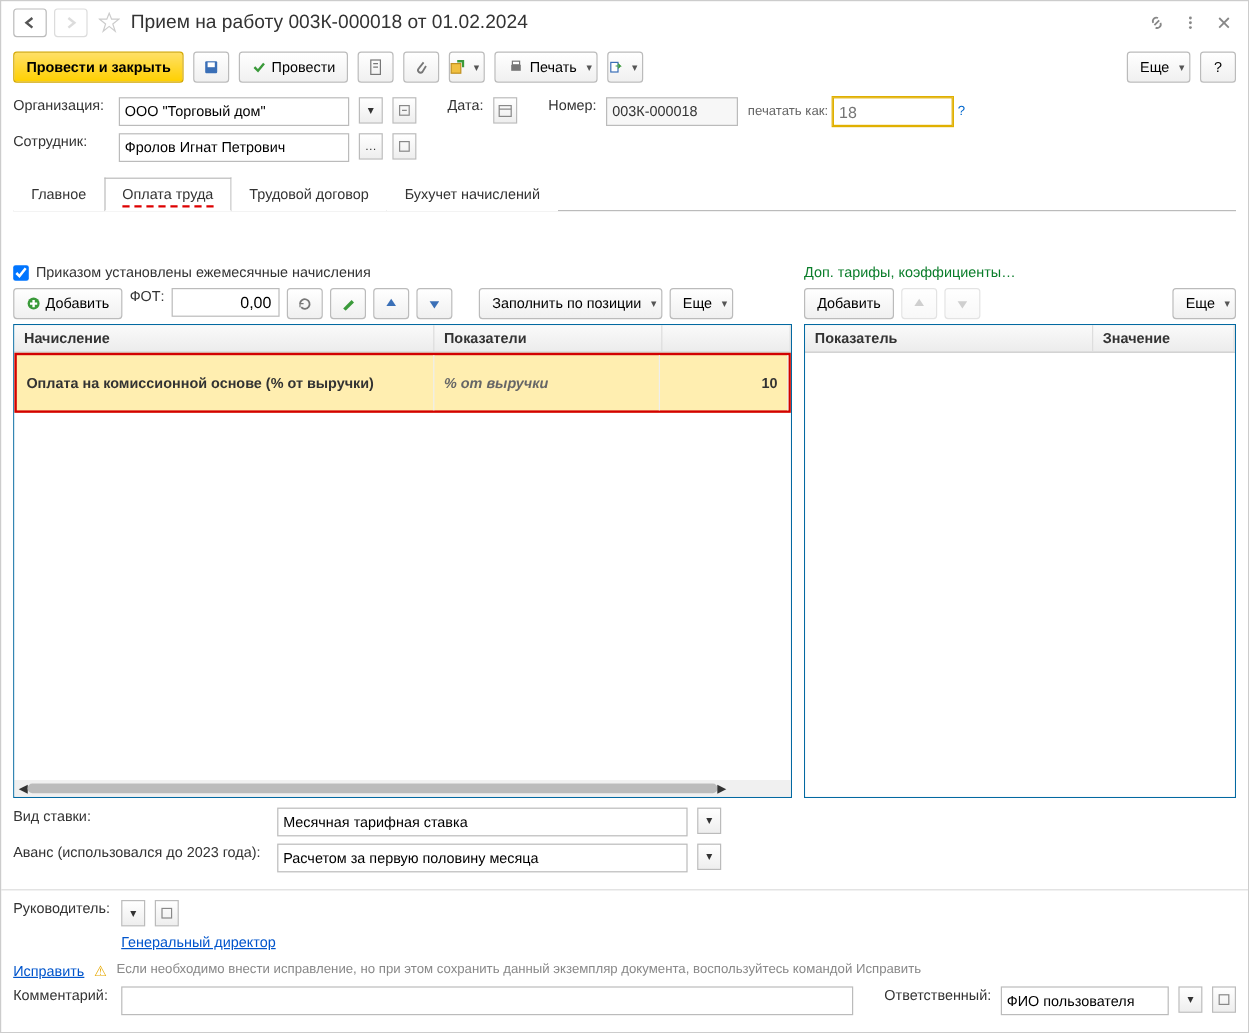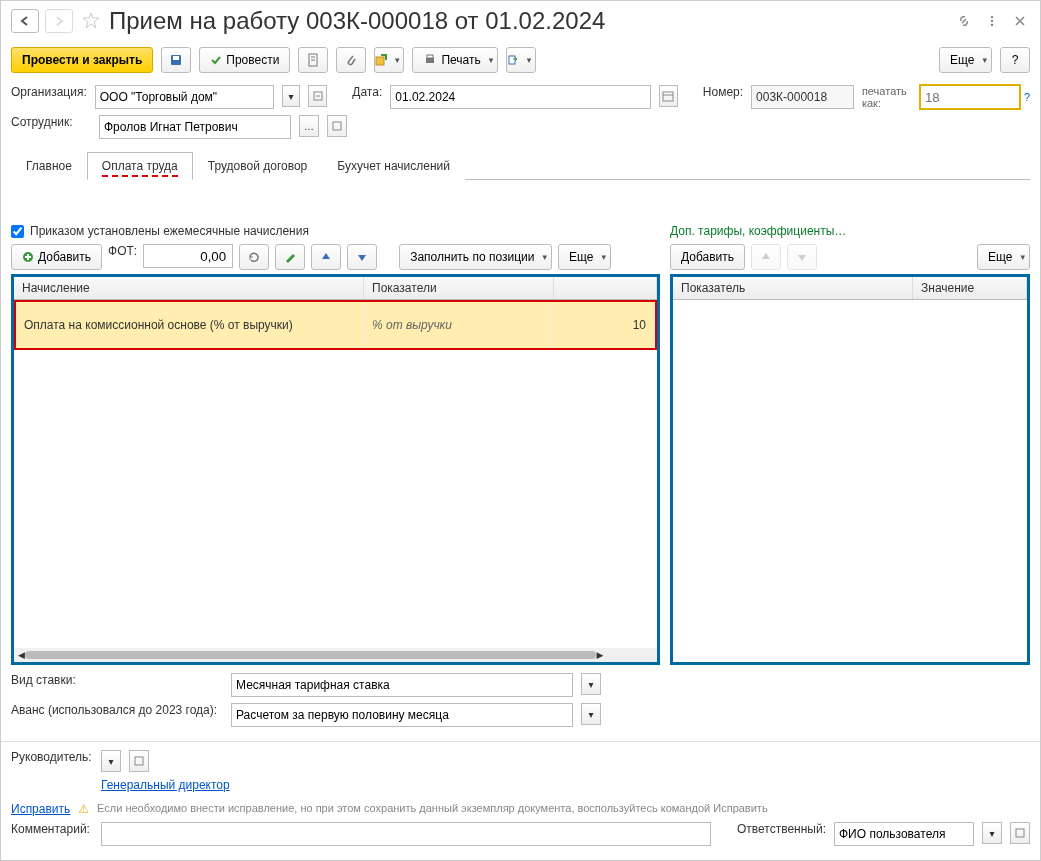--- a/index.html
+++ b/index.html
@@ -2,21 +2,21 @@
 <html><head>
 <meta charset="utf-8">
 <style>
 * { box-sizing: border-box; margin: 0; padding: 0; font-family: Arial, sans-serif; }
 body { background: #fff; font-size: 12px; color: #333; }
 .window { width: 1041px; height: 861px; border: 1px solid #ccc; display: flex; flex-direction: column; }
 .titlebar { display: flex; align-items: center; padding: 6px 10px; gap: 6px; }
 .nav-btn { width: 28px; height: 24px; border: 1px solid #bbb; background: #fff; border-radius: 3px; display: flex; align-items: center; justify-content: center; cursor: pointer; }
 .nav-btn.disabled { opacity: 0.5; }
 .star-icon { width: 24px; height: 24px; display: flex; align-items: center; justify-content: center; color: #ccc; }
-.title { font-size: 24px; font-weight: normal; flex: 1; }
+.title { font-size: 16px; font-weight: normal; flex: 1; }
 .title-right { display: flex; gap: 8px; align-items: center; }
 .icon-btn-sm { width: 20px; height: 20px; display: flex; align-items: center; justify-content: center; cursor: pointer; color: #888; }
 .toolbar { display: flex; align-items: center; padding: 6px 10px; gap: 8px; }
 .btn { height: 26px; border: 1px solid #bbb; background: linear-gradient(#fff,#f0f0f0); border-radius: 3px; padding: 0 10px; display: flex; align-items: center; gap: 4px; cursor: pointer; font-size: 12px; }
 .btn-primary { background: linear-gradient(#ffe066,#ffd000); border-color: #d4a800; font-weight: bold; }
 .btn-icon { width: 30px; padding: 0; justify-content: center; }
 .btn-dd { padding-right: 4px; }
 .dd-arrow::after { content: "▾"; font-size: 9px; margin-left: 4px; color: #555; }
 .form-area { padding: 6px 10px; }
 .form-row { display: flex; gap: 8px; margin-bottom: 6px; }
@@ -26,21 +26,21 @@
 .field-btn { width: 20px; height: 22px; border: 1px solid #bbb; background: linear-gradient(#fff,#eee); display: flex; align-items: center; justify-content: center; cursor: pointer; font-size: 10px; }
 .tabs { display: flex; border-bottom: 1px solid #bbb; margin: 0 10px; }
 .tab { padding: 6px 14px; border: 1px solid transparent; border-bottom: none; cursor: pointer; position: relative; top: 1px; background: #fff; }
 .tab.active { border-color: #bbb; border-bottom: 1px solid #fff; }
 .tab.active span { border-bottom: 2px dashed #d00; padding-bottom: 2px; }
 .tab-body { padding: 8px 10px; flex: 1; display: flex; flex-direction: column; margin-top: 36px; }
 .chk-row { display: flex; align-items: center; gap: 6px; margin-bottom: 6px; }
 .sub-toolbar { display: flex; align-items: flex-start; gap: 6px; margin-bottom: 4px; }
 .green-link { color: #0a7d2a; cursor: pointer; }
 .tables-row { display: flex; gap: 10px; flex: 1; }
-.grid { border: 3px solid #0369a1; display: flex; flex-direction: column; }
+.grid { border: 1px solid #0369a1; display: flex; flex-direction: column; font-weight: bold; }
 .grid-left { flex: 1; }
 .grid-right { width: 360px; }
 .grid-head { display: flex; background: linear-gradient(#fafafa,#ececec); border-bottom: 1px solid #bbb; }
 .grid-head .cell { padding: 4px 8px; border-right: 1px solid #ddd; font-size: 12px; }
 .grid-body { flex: 1; background: #fff; position: relative; }
 .grid-row { display: flex; }
 .grid-row .cell { padding: 16px 8px; border-right: 1px solid #eee; font-size: 12px; }
 .grid-row.selected { background: #ffeeb0; border: 2px solid #d20000; }
 .grid-scroll { height: 14px; background: #f0f0f0; display: flex; align-items: center; padding: 0 4px; }
 .scroll-thumb { height: 8px; background: #bbb; border-radius: 4px; width: 90%; }
@@ -153,23 +153,20 @@
         </div>
       <div class="field-btn">▾</div>
       <div class="field-btn">
           <svg width="10" height="10">
             <rect x="1" y="1" width="8" height="8" fill="none" stroke="#888"></rect>
             <path d="M3 5 L7 5" stroke="#888"></path>
           </svg>
         </div>
       <div style="width:10px"></div>
       <div class="label">Дата:</div>
-      <div class="field" style="width:280px">
-          <input class="field-input" value="01.02.2024" style="">
-        </div>
       <div class="field-btn">
           <svg width="12" height="12">
             <rect x="1" y="2" width="10" height="9" fill="none" stroke="#888"></rect>
             <line x1="1" y1="5" x2="11" y2="5" stroke="#888"></line>
           </svg>
         </div>
       <div style="width:10px"></div>
       <div class="label">Номер:</div>
       <div class="field" style="width:110px;background:#f7f7f7">
           <span>003К-000018</span>

